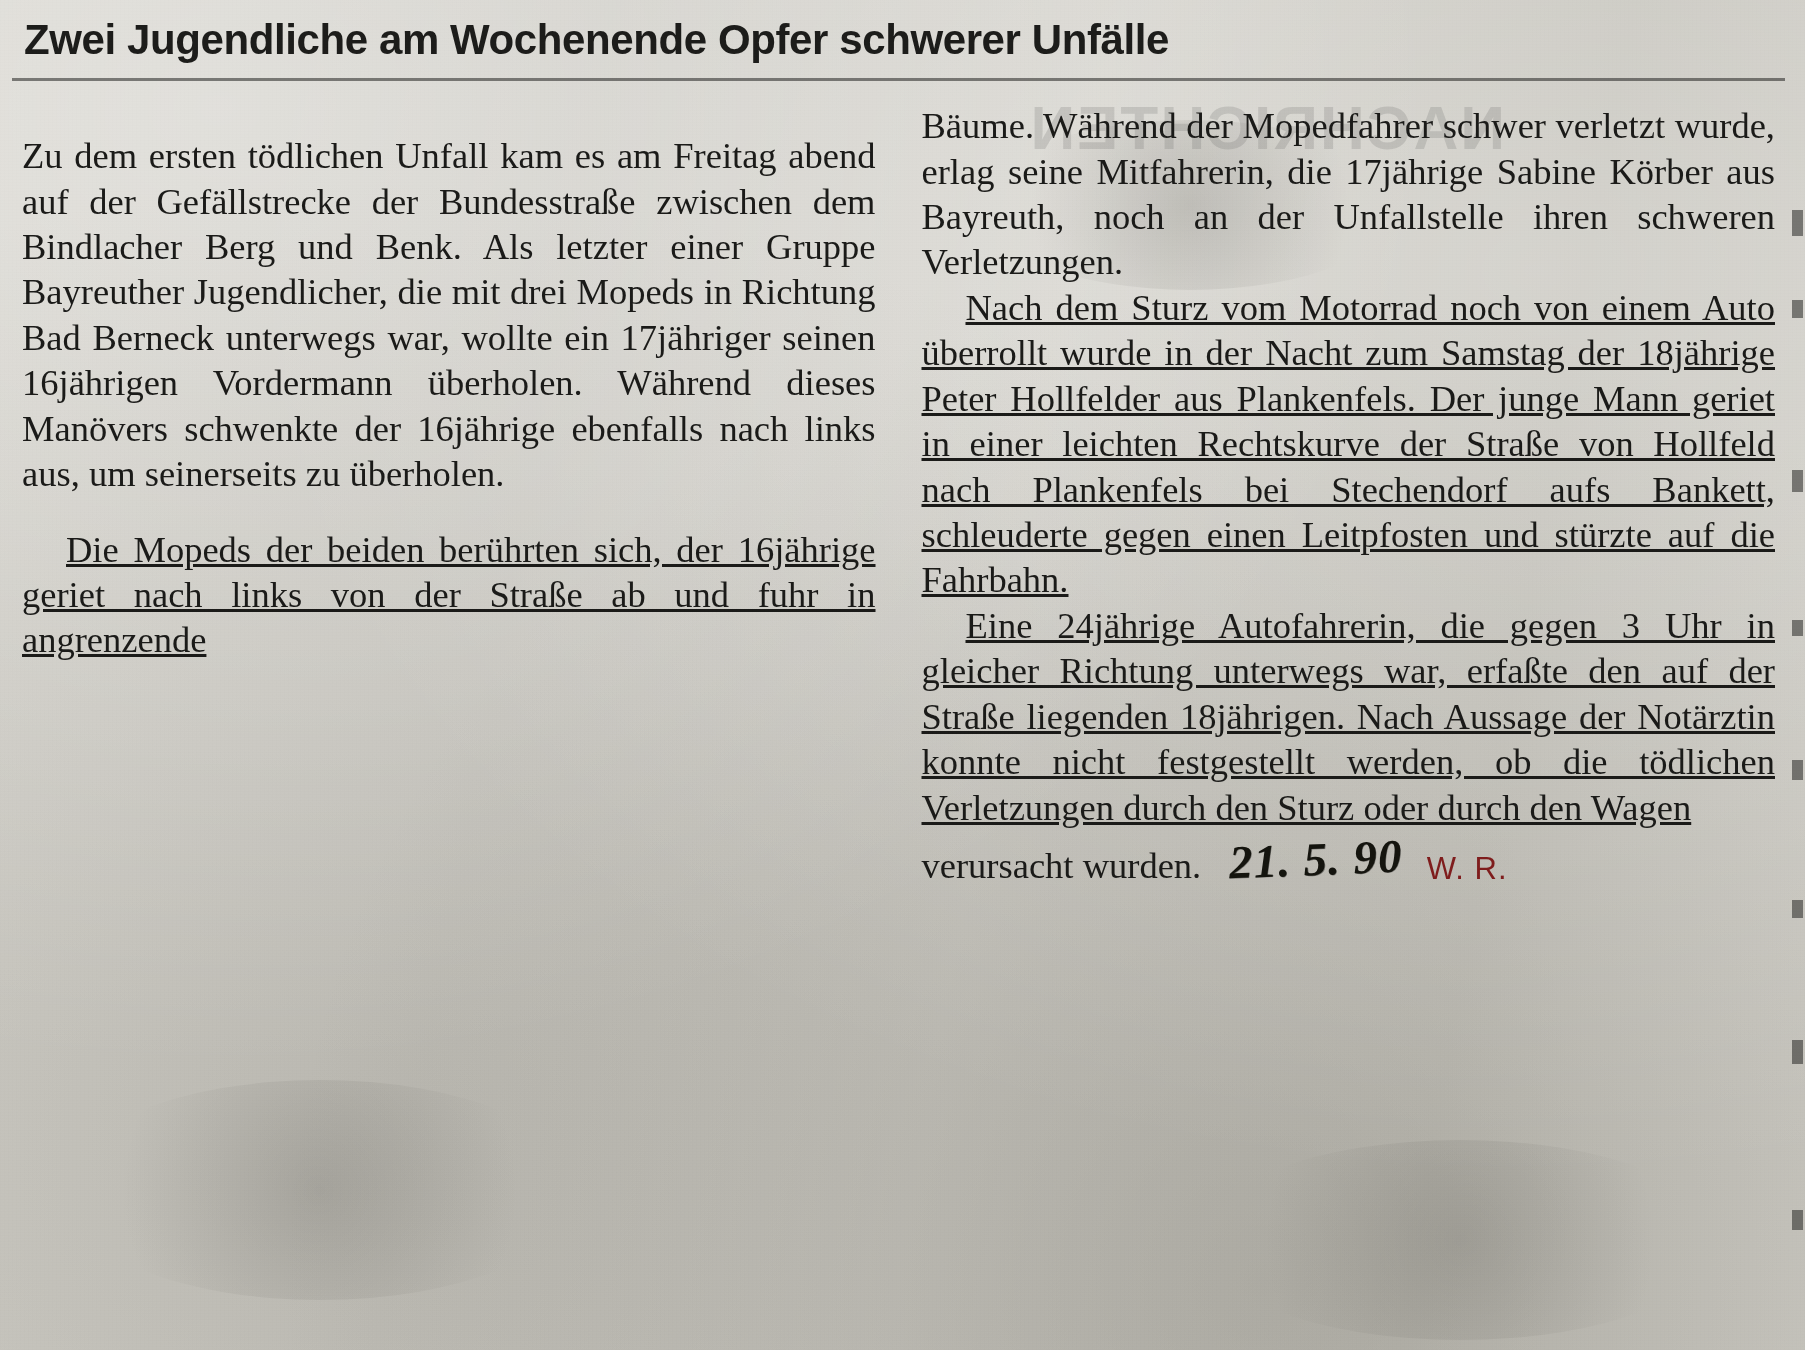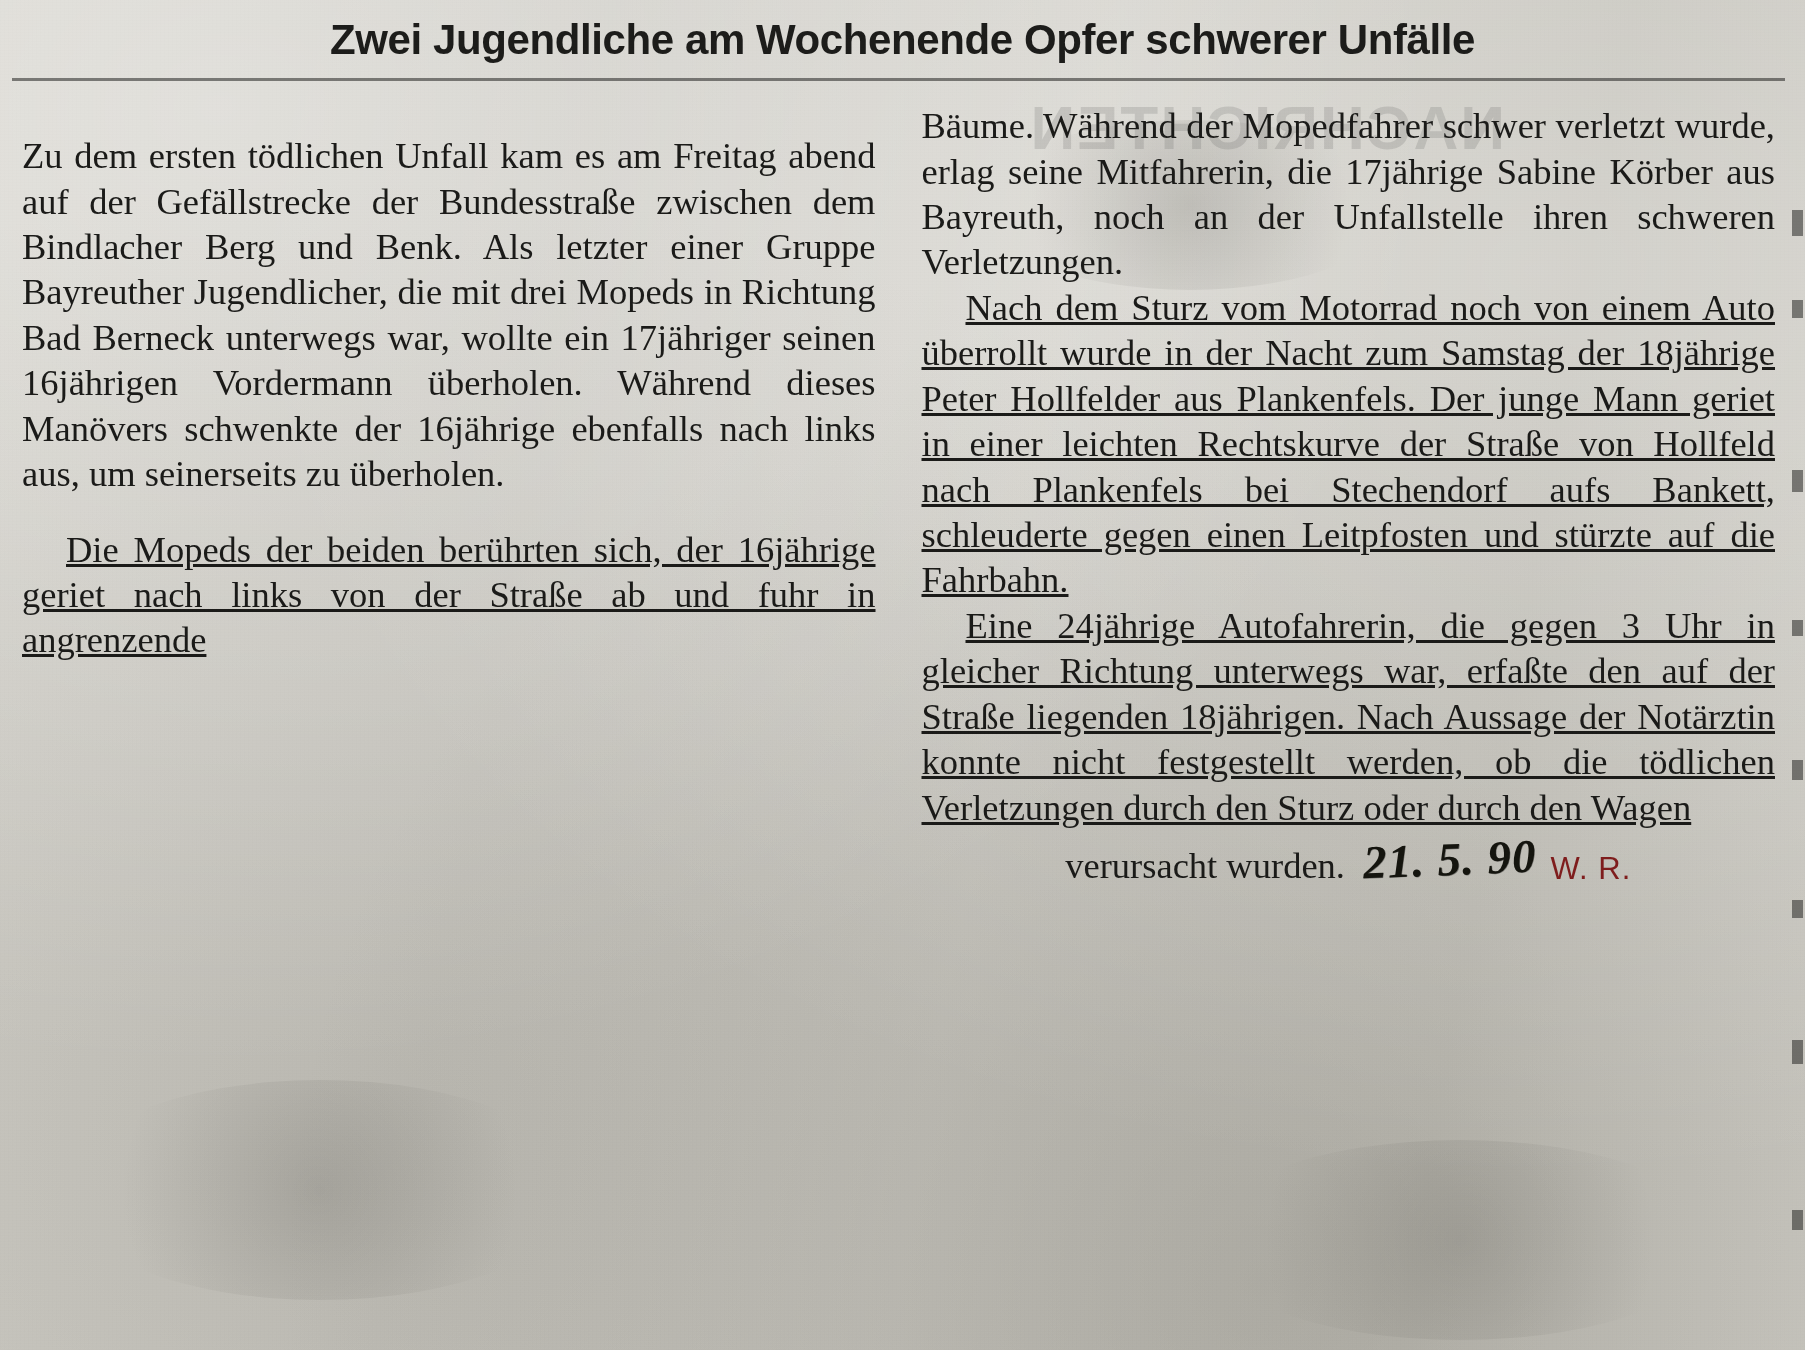--- a/index.html
+++ b/index.html
@@ -86,21 +86,21 @@
     text-shadow: 0 1px 0 rgba(0,0,0,0.35);
   }
   .subhead {
     margin: 18px 0 0 0;
     padding: 0 24px;
     font-family: "Liberation Sans", sans-serif;
     font-weight: bold;
     font-size: 42px;
     line-height: 1.05;
     color: #1d1d1b;
-    text-align: center;
+    text-align: left;
     letter-spacing: -0.4px;
   }
   .rule {
     margin: 16px 20px 0 12px;
     height: 3px;
     background: rgba(35,35,33,0.55);
   }
   .columns {
     display: flex;
     gap: 46px;
@@ -132,21 +132,22 @@
     height: 30px;
   }
   .indent {
     text-indent: 44px;
     text-decoration: underline;
   }
   .lastline {
     position: relative;
     display: flex;
     align-items: flex-end;
-    justify-content: center;
+    justify-content: flex-start;
+    gap: 10px;
   }
   .lastline .txt {
     white-space: nowrap;
   }
   .handdate {
     font-family: "Liberation Serif", serif;
     font-weight: bold;
     font-style: italic;
     font-size: 47px;
     letter-spacing: 1px;

